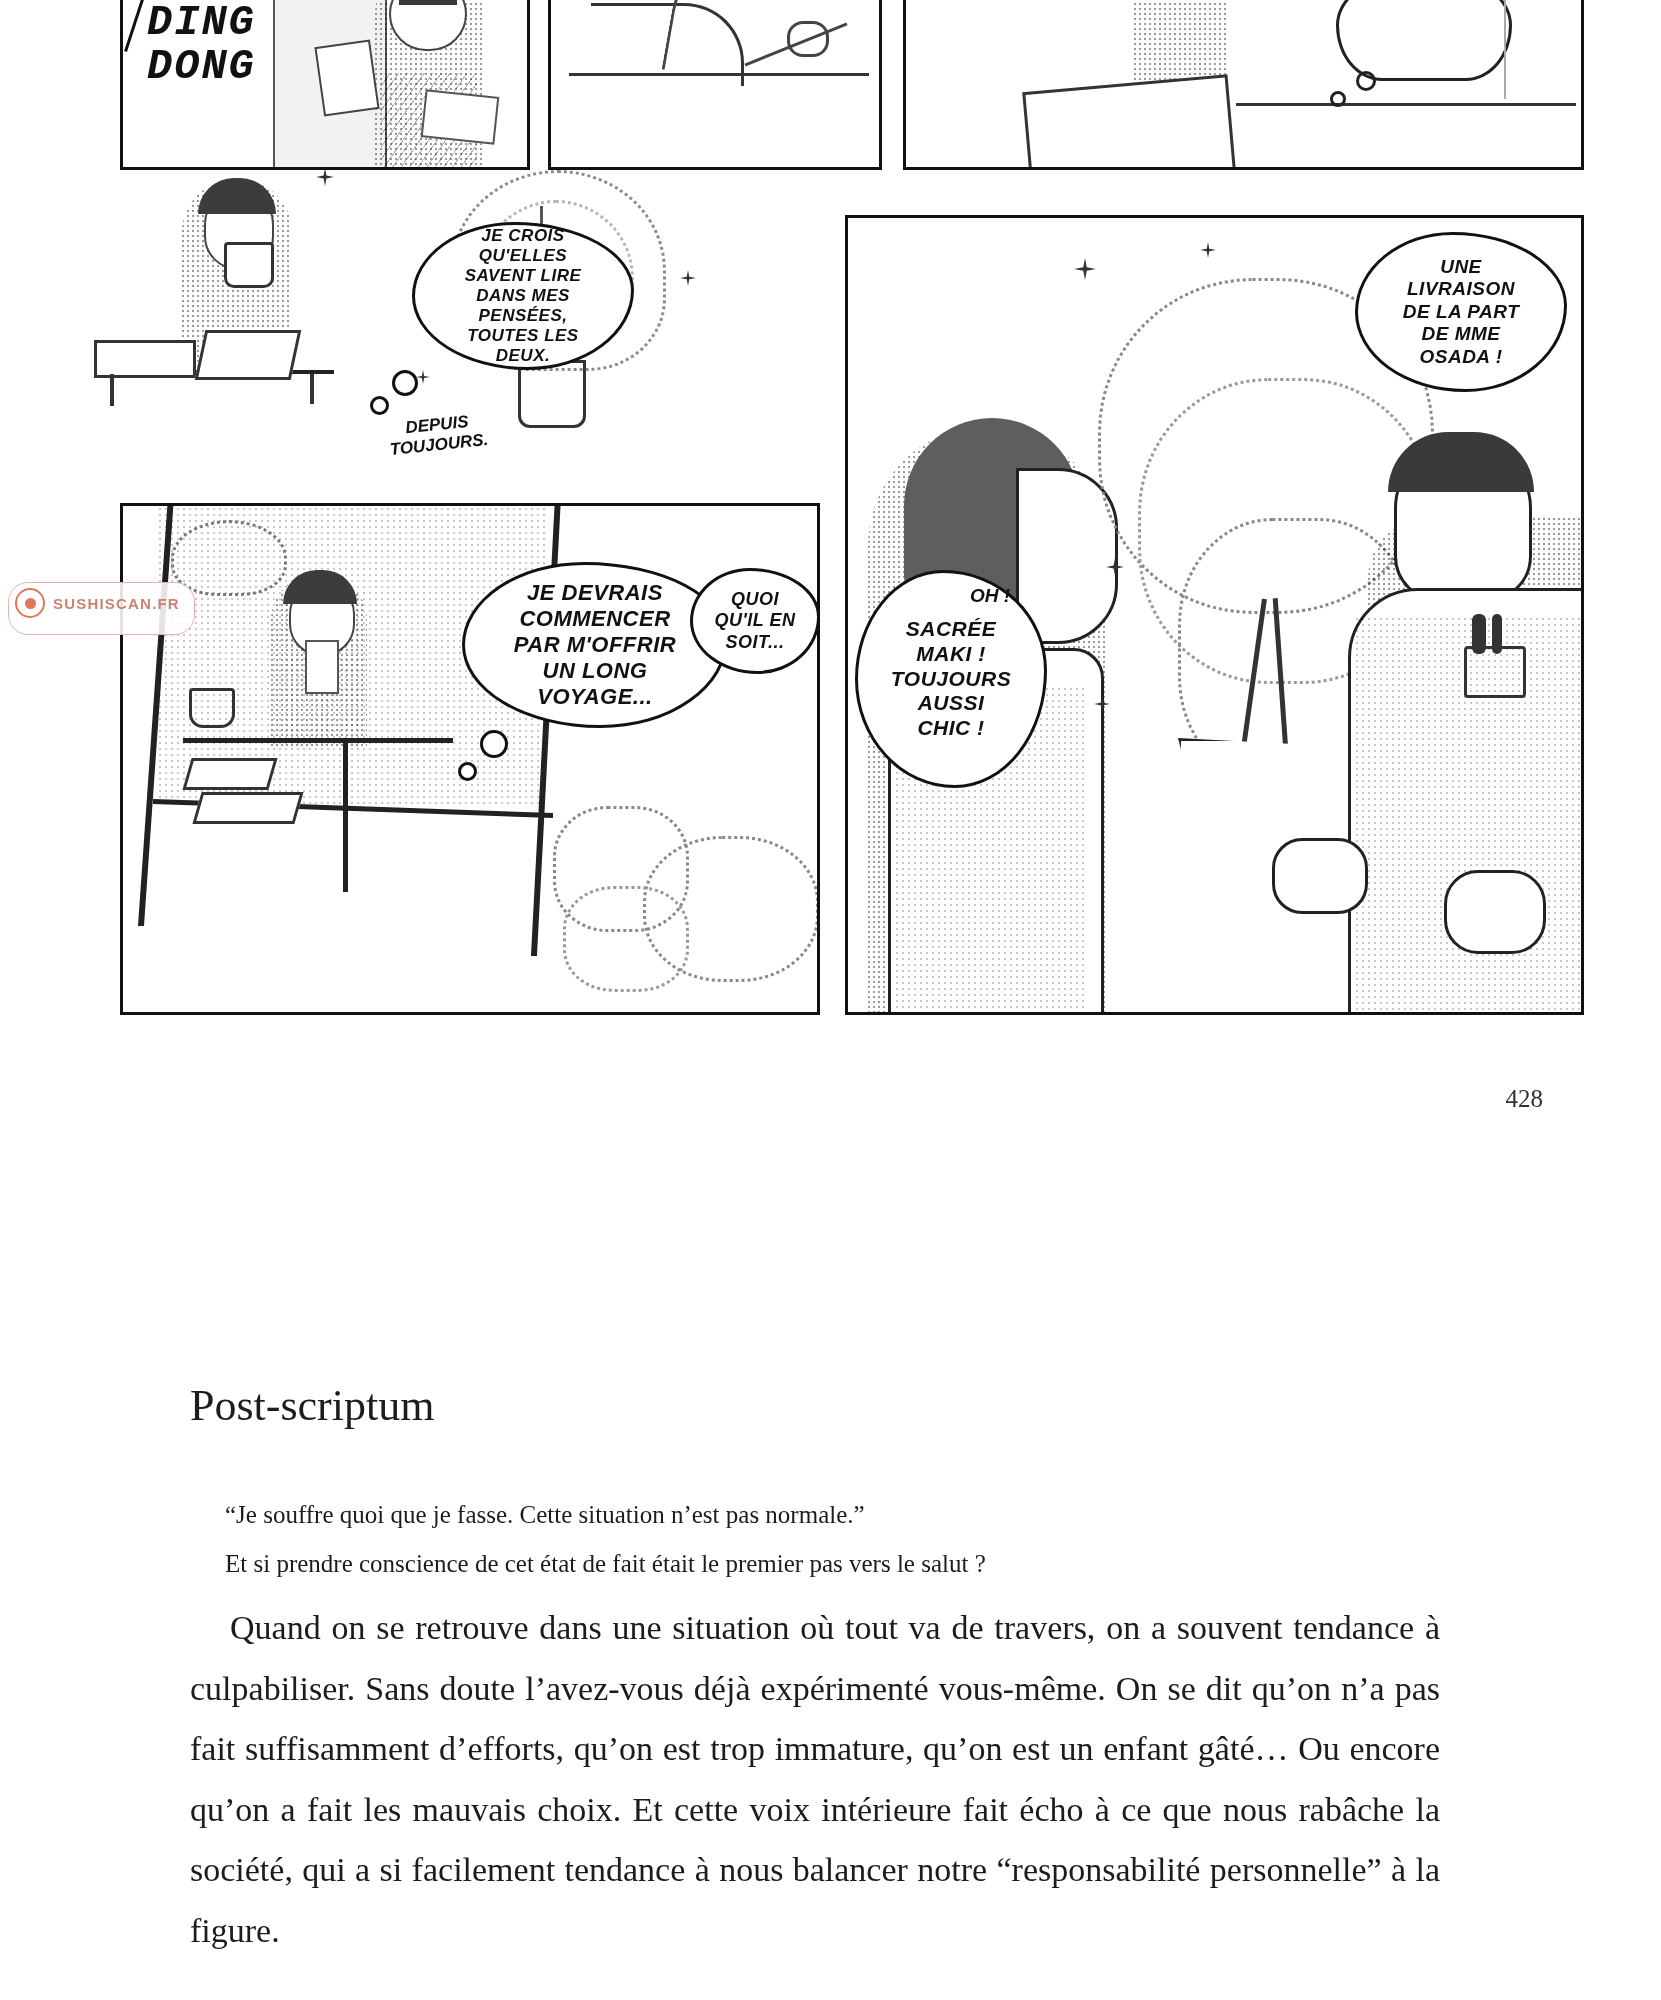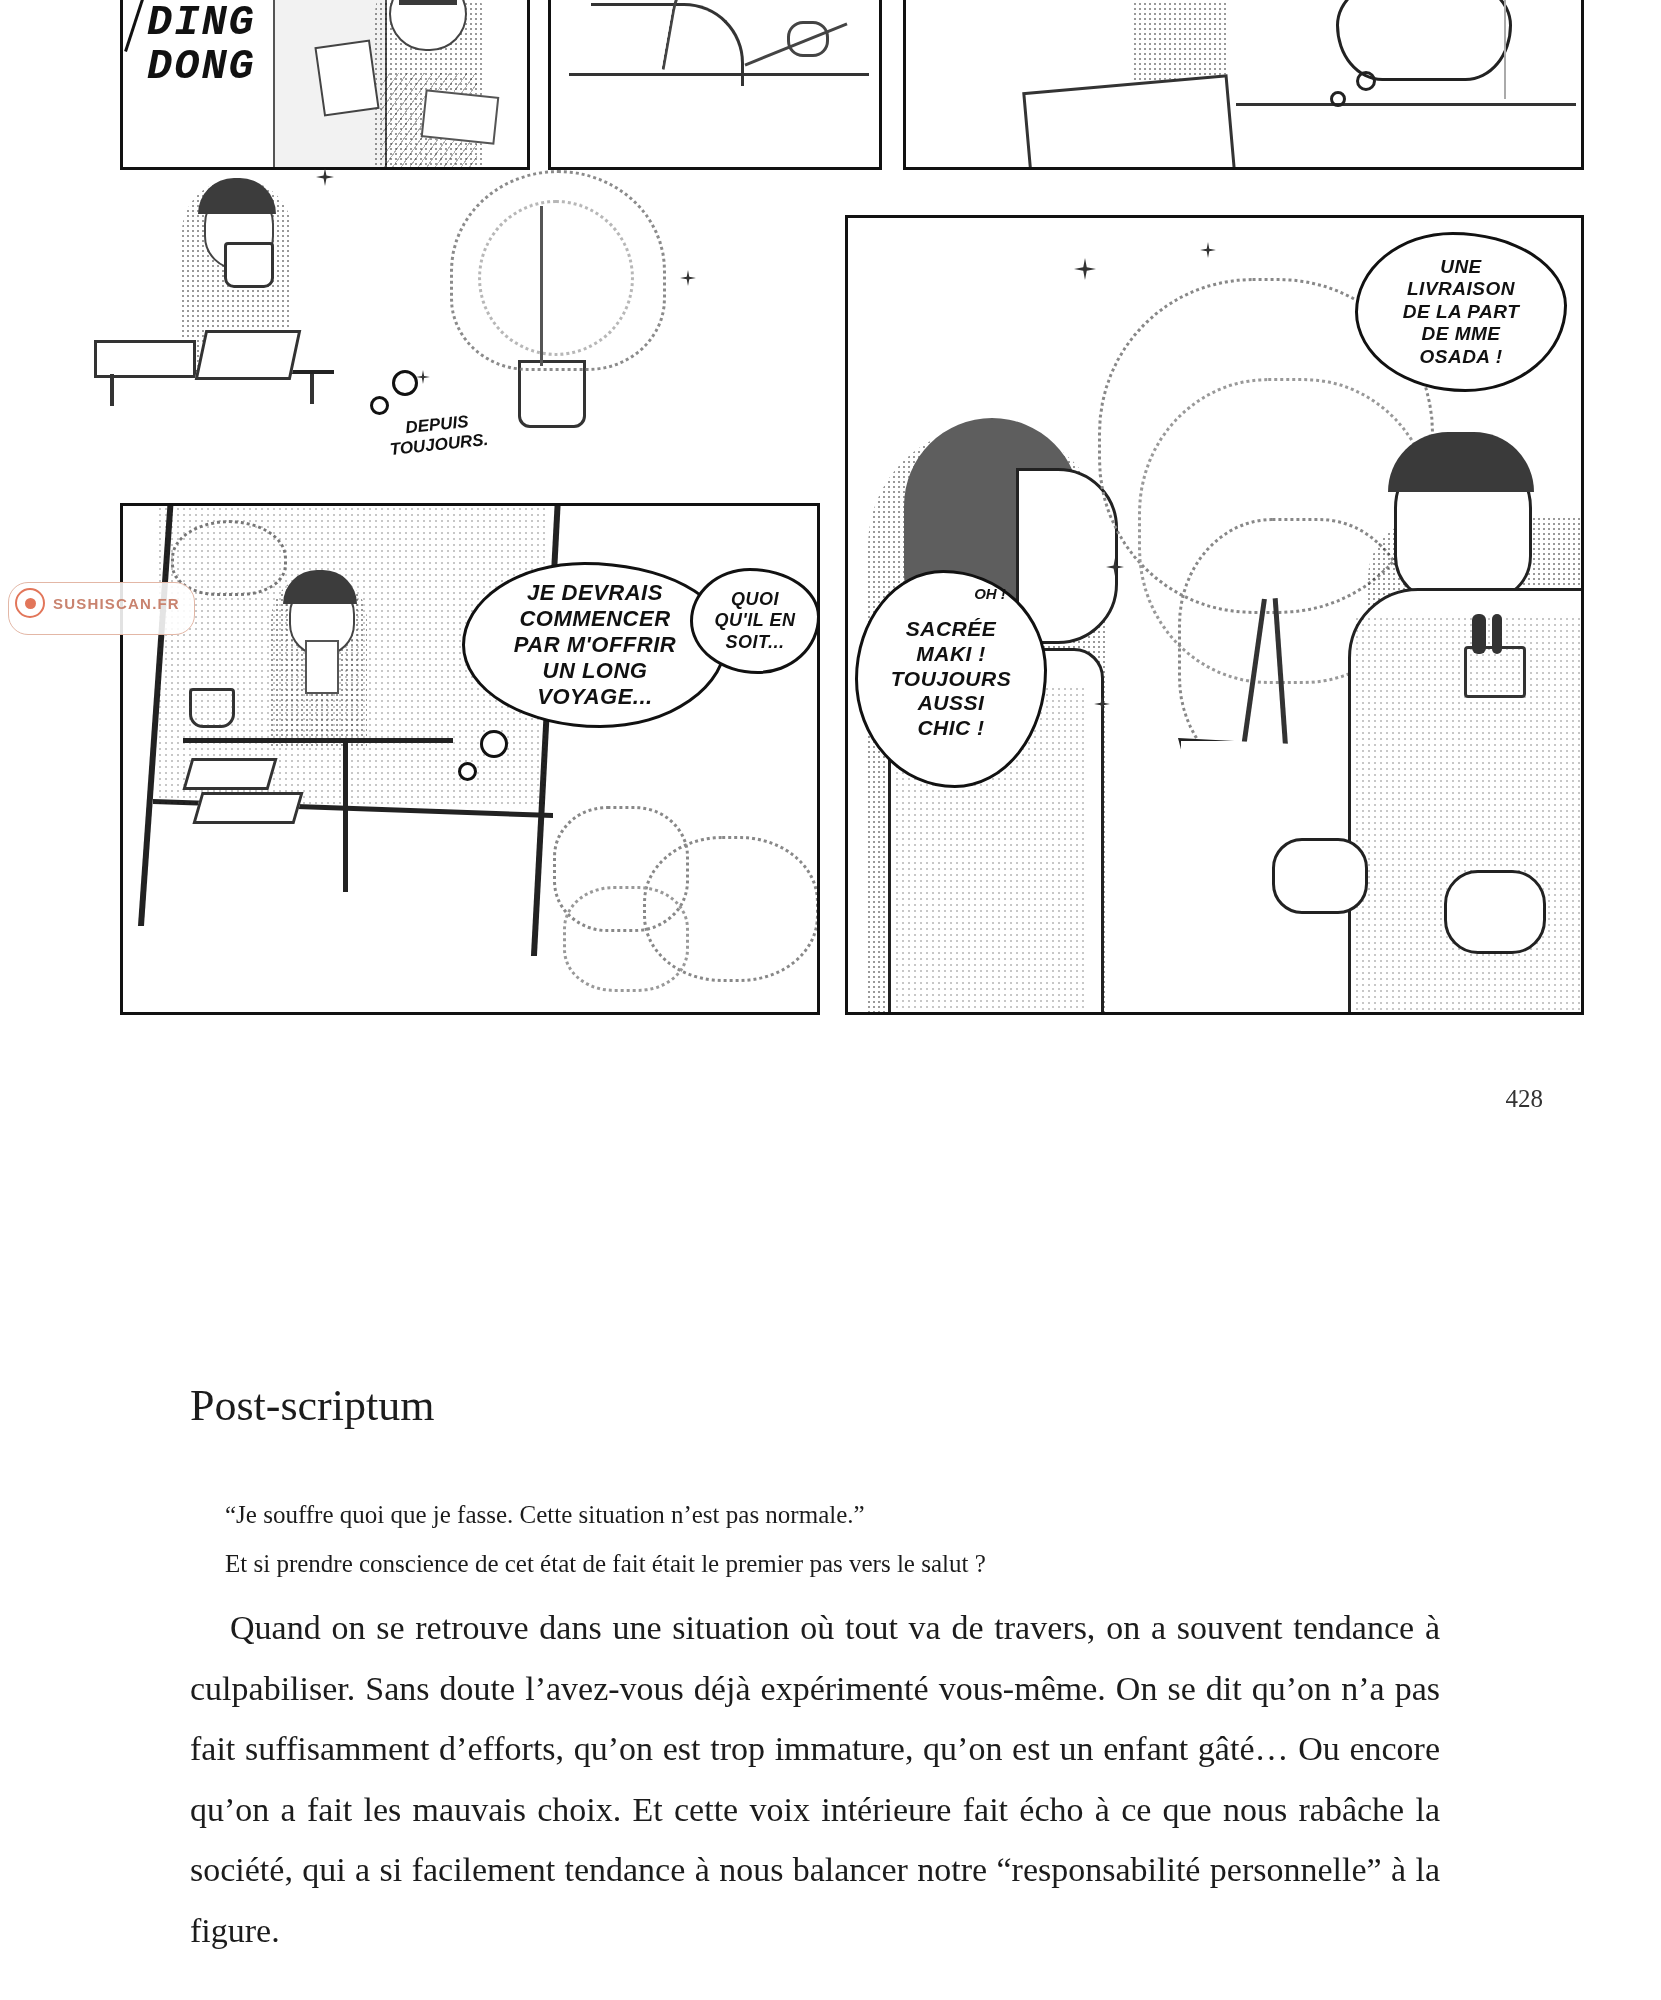--- a/index.html
+++ b/index.html
@@ -254,20 +254,29 @@
     <div class="art" style="left:398px;top:180px;width:62px;height:62px;border:3px solid #333;border-radius:0 0 12px 12px;"></div>
     <div class="art" style="left:330px;top:-10px;width:210px;height:195px;border:3px dotted #777;border-radius:50% 50% 36% 36%;opacity:.85;"></div>
     <div class="art" style="left:358px;top:20px;width:150px;height:150px;border:3px dotted #999;border-radius:50%;opacity:.7;"></div>
     <div class="art" style="left:420px;top:26px;width:3px;height:160px;background:#555;"></div>
 
     <div class="art" style="left:196px;top:-12px;width:18px;height:18px;background:#333;clip-path:polygon(50% 0,58% 42%,100% 50%,58% 58%,50% 100%,42% 58%,0 50%,42% 42%);"></div>
     <div class="art" style="left:296px;top:190px;width:14px;height:14px;background:#333;clip-path:polygon(50% 0,58% 42%,100% 50%,58% 58%,50% 100%,42% 58%,0 50%,42% 42%);"></div>
     <div class="art" style="left:560px;top:90px;width:16px;height:16px;background:#333;clip-path:polygon(50% 0,58% 42%,100% 50%,58% 58%,50% 100%,42% 58%,0 50%,42% 42%);"></div>
   </div>
 
+  <div class="bubble cloud" style="left:412px;top:222px;width:222px;height:148px;font-size:17px;">
+    <span class="bubble-text">JE CROIS
+QU'ELLES
+SAVENT LIRE
+DANS MES
+PENSÉES,
+TOUTES LES
+DEUX.</span>
+  </div>
   <div class="think-dot" style="left:392px;top:370px;width:20px;height:20px;"></div>
   <div class="think-dot" style="left:370px;top:396px;width:13px;height:13px;"></div>
 
   <div class="free-text" style="left:368px;top:415px;width:140px;font-size:17px;transform:rotate(-6deg);">DEPUIS
 TOUJOURS.</div>
 
   <div class="panel" id="panel-bot-left">
 
     <div class="art" style="left:30px;top:-10px;width:6px;height:430px;background:#222;transform:skewX(-4deg);"></div>
     <div class="art" style="left:420px;top:-10px;width:6px;height:460px;background:#222;transform:skewX(-3deg);"></div>
@@ -349,21 +358,21 @@
   </div>
 
   <div class="bubble cloud" style="left:1355px;top:232px;width:212px;height:160px;font-size:19px;">
     <span class="bubble-text">UNE
 LIVRAISON
 DE LA PART
 DE MME
 OSADA !</span>
   </div>
 
-  <div class="free-text" style="left:955px;top:585px;width:70px;font-size:15px;">OH !</div>
+  <div class="free-text" style="left:955px;top:585px;width:70px;font-size:19px;">OH !</div>
 
   <div class="watermark">
     <span class="wm-dot">
         <i></i>
       </span>
     <span class="wm-text">SUSHISCAN.FR</span>
   </div>
 </div>
 
 <div class="page-number">428</div>

